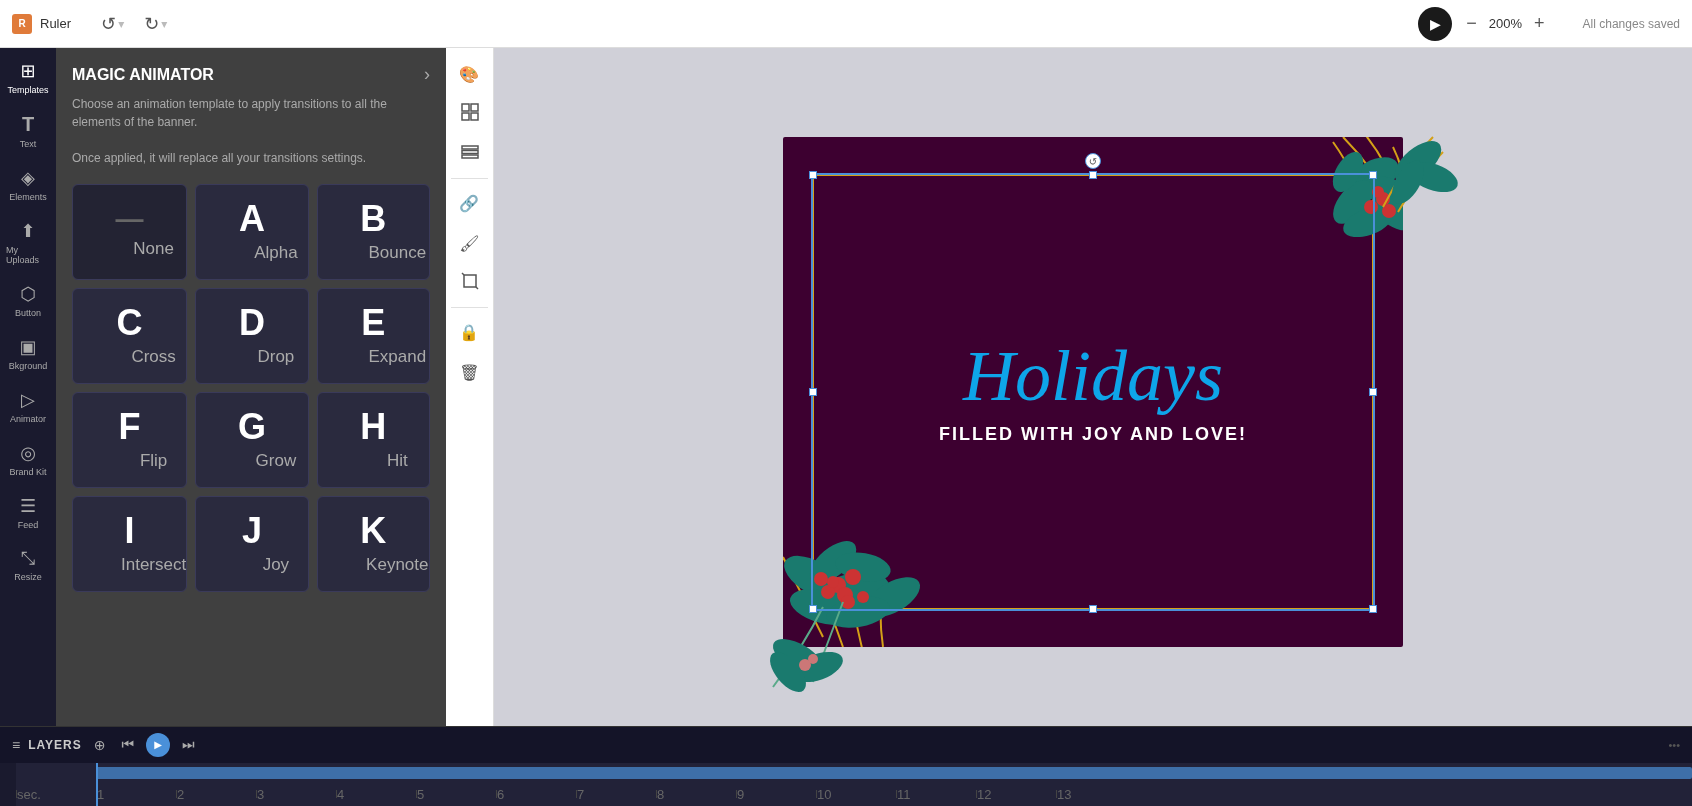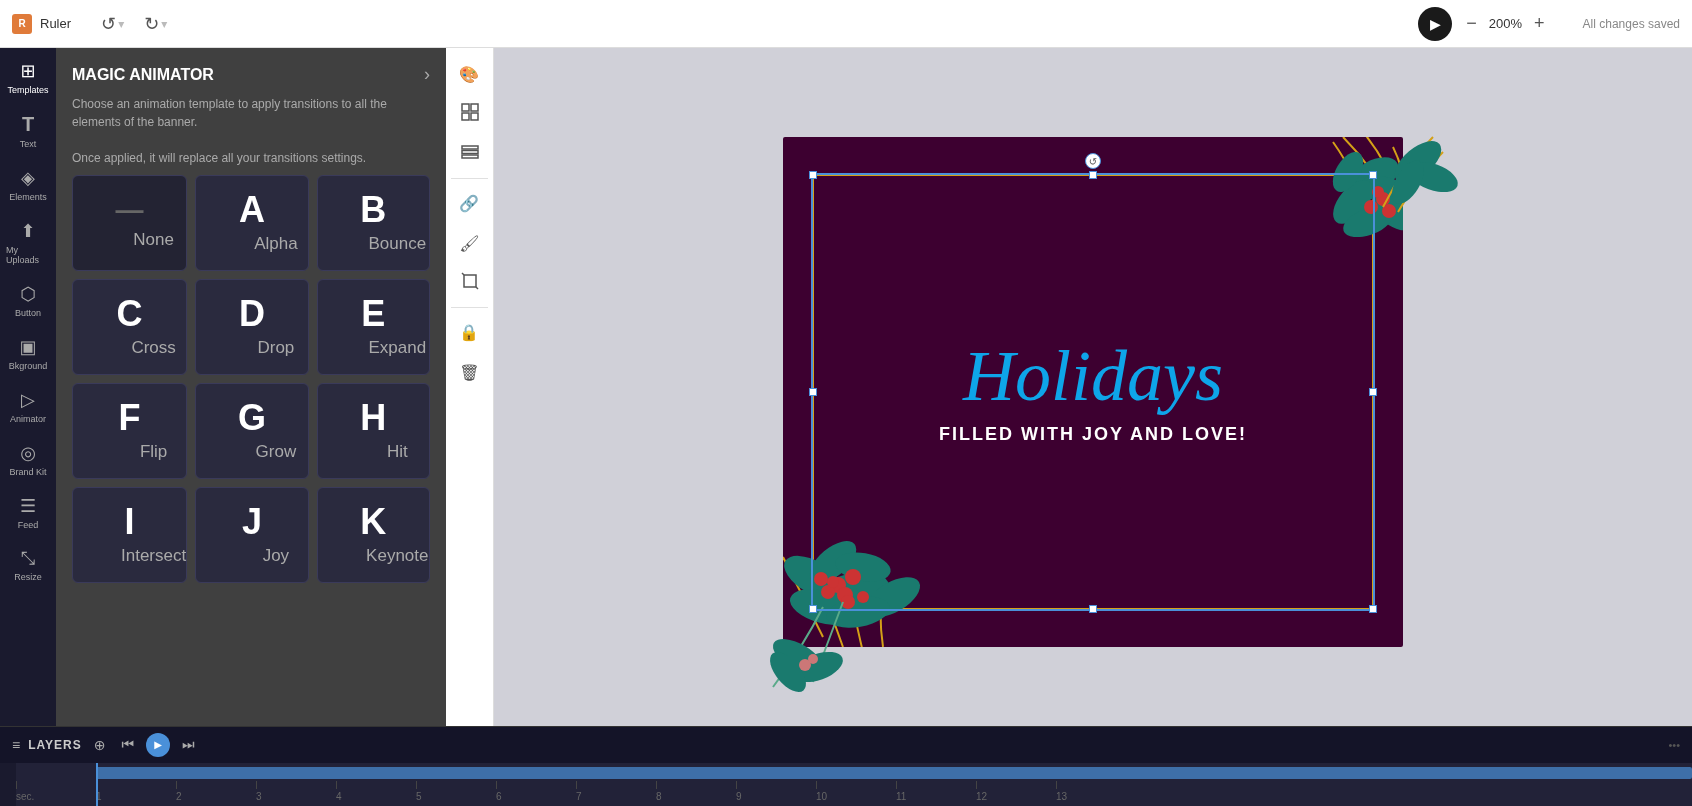--- a/index.html
+++ b/index.html
@@ -96,21 +96,21 @@
       display: flex; justify-content: space-between; align-items: center;
       margin-bottom: 10px;
     }
     .anim-panel-title {
       color: #fff; font-size: 16px; font-weight: bold;
     }
     .anim-close-btn {
       background: none; border: none; color: #aaa; cursor: pointer; font-size: 18px;
     }
     .anim-desc {
-      font-size: 12px; color: #aaa; line-height: 1.5; margin-bottom: 8px;
+      font-size: 12px; color: #aaa; line-height: 1.5; margin-bottom: 17px;
     }
     .anim-grid {
       display: grid;
       grid-template-columns: repeat(3, 1fr);
       gap: 8px;
     }
     .anim-card {
       background: #2a2a3e;
       border-radius: 6px;
       display: flex; flex-direction: column;
@@ -315,22 +315,22 @@
       position: relative;
       background: #222238;
     }
     .ruler-marks {
       display: flex;
       height: 100%;
       align-items: flex-end;
       padding-bottom: 4px;
     }
     .ruler-mark {
-      display: flex; flex-direction: column; 
-      font-size: 10px; color: #666;
+      display: flex; flex-direction: row; align-items: center;
+      font-size: 13px; color: #666;
       width: 80px; flex-shrink: 0;
     }
     .ruler-tick { width: 1px; height: 8px; background: #444; margin-bottom: 2px; }
     .timeline-track {
       position: absolute;
       top: 4px; left: 80px; right: 0; height: 12px;
       background: #4a90d9;
       border-radius: 2px;
       opacity: 0.7;
     }

